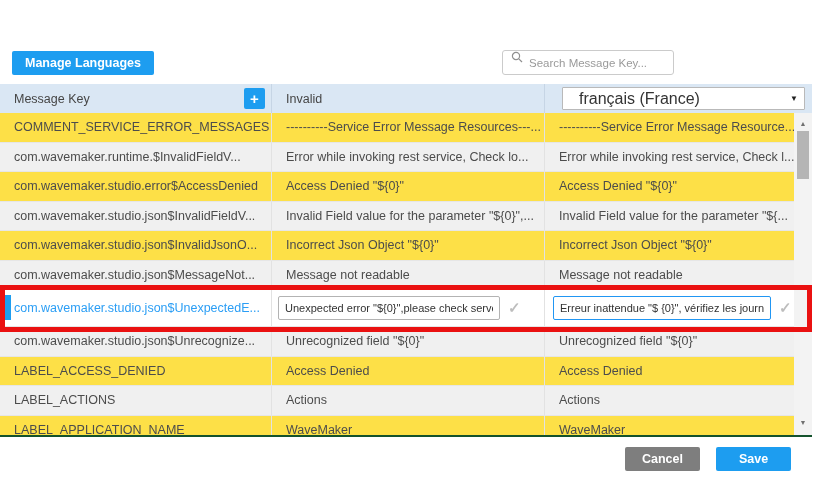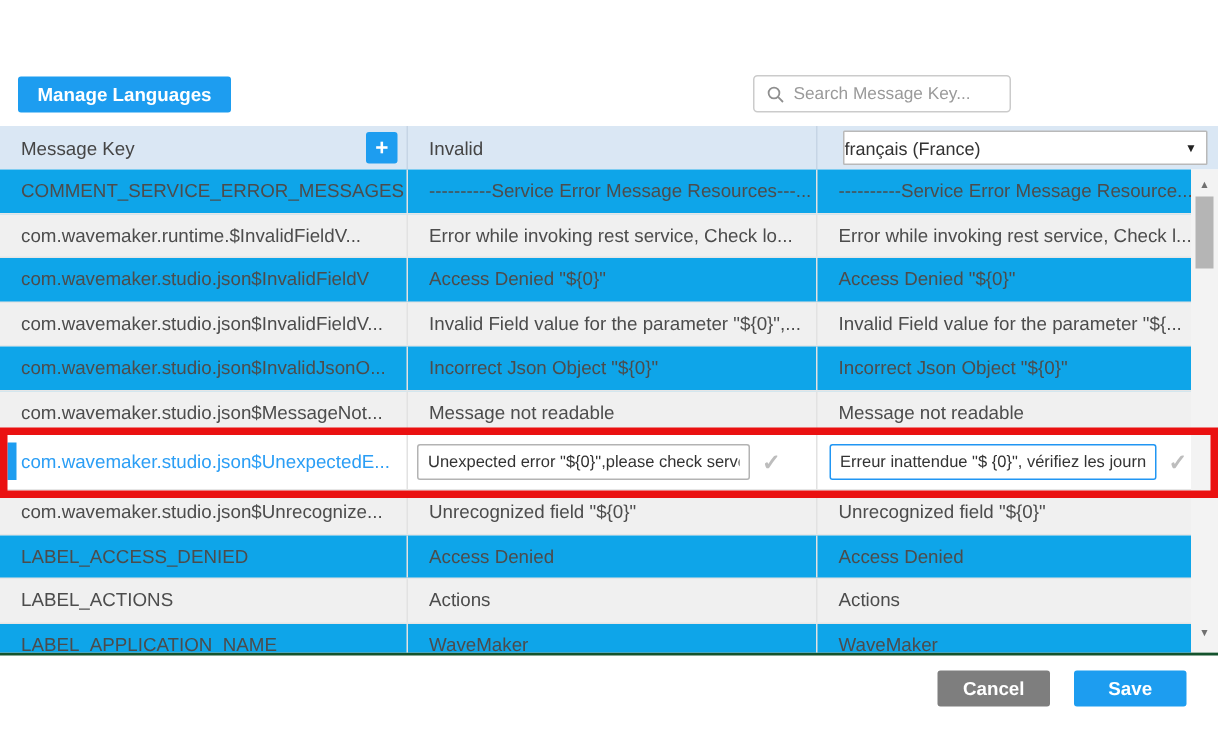--- a/index.html
+++ b/index.html
@@ -17,45 +17,45 @@
 
   
   .toolbar { position:absolute; top:41px; left:0; width:688px; height:43px; background:#fff; }
   .btn { border:none; border-radius:2px; font-family:"Liberation Sans", sans-serif;
          font-size:12.5px; font-weight:bold; cursor:pointer; }
   .btn.blue { background:#1d9df0; color:#fff; }
   .btn.gray { background:#7e7e7e; color:#fff; }
   .manage-btn { position:absolute; left:12px; top:10px; height:24px; padding:0 13px; }
   .search { position:absolute; right:14px; top:9px; width:172px; height:25px;
             border:1px solid #cbcbcb; border-radius:3px; background:#fff;
-            display:flex; align-items:center; padding:0 8px; gap:6px; }
+            display:flex; padding:0 8px; gap:6px; }
   .search input { border:none; outline:none; flex:1; font-size:11.5px; color:#444; min-width:0;
                   font-family:"Liberation Sans", sans-serif; }
   .search input::placeholder { color:#9a9a9a; }
 
   
   .table { position:absolute; top:84px; left:0; width:812px; height:353px;
            border-bottom:2px solid #14532d; overflow:hidden; }
   .thead { display:flex; width:812px; height:29px; background:#dae7f4; }
   .th { font-size:12.5px; color:#454545; display:flex; align-items:center; }
   .th.c1 { width:272px; padding:0 6px 0 14px; justify-content:space-between;
            border-right:1px solid #c6d5e5; }
   .th.c2 { width:273px; padding-left:14px; border-right:1px solid #c6d5e5; }
   .th.c3 { flex:1; justify-content:flex-end; }
   .plus-btn { width:21px; height:21px; background:#1d9df0; border:none; border-radius:2px;
               color:#fff; font-size:15px; font-weight:bold; line-height:19px; cursor:pointer; }
   .selwrap { position:relative; width:243px; height:23px; margin-right:7px; }
   .selwrap select { width:100%; height:100%; border:1px solid #b9b9b9; border-radius:1px;
-                    background:#fff; font-size:12px; color:#333; padding:0 20px 0 0;
+                    background:#fff; font-size:16px; color:#333; padding:0 20px 0 16px;
                     appearance:none; -webkit-appearance:none; font-family:"Liberation Sans", sans-serif; }
   .sel-arrow { position:absolute; right:7px; top:7px; font-size:8px; color:#222; pointer-events:none; }
 
   .tbody { position:relative; width:812px; }
   .t-row { display:flex; width:794px; height:29.5px; border-bottom:1px solid #e6e6e6; }
-  .t-row.rl { background:#0ea5e9;text-align:right; }
+  .t-row.rl { background:#fde047;text-align:right; }
   .t-row.rd { background:#f0f0f0; }
   .td { font-size:12.5px; color:#4c4c4c; display:flex; align-items:center;
         white-space:nowrap; overflow:hidden; }
   .td.c1 { width:272px; padding-left:14px; border-right:1px solid #e2e2e2; }
   .td.c2 { width:273px; padding-left:14px; border-right:1px solid #e2e2e2; }
   .td.c3 { width:249px; padding-left:14px; }
 
   
   .t-row.edit-row { height:37px; background:#fff; position:relative; }
   .edit-row .td.c1 { color:#2b9ef5; }
@@ -123,21 +123,21 @@
         <div class="td c1">COMMENT_SERVICE_ERROR_MESSAGES</div>
         <div class="td c2">----------Service Error Message Resources---...</div>
         <div class="td c3">----------Service Error Message Resource...</div>
       </div>
       <div class="t-row rd">
         <div class="td c1">com.wavemaker.runtime.$InvalidFieldV...</div>
         <div class="td c2">Error while invoking rest service, Check lo...</div>
         <div class="td c3">Error while invoking rest service, Check l...</div>
       </div>
       <div class="t-row rl">
-        <div class="td c1">com.wavemaker.studio.json$InvalidFieldV</div>
+        <div class="td c1">com.wavemaker.studio.error$AccessDenied</div>
         <div class="td c2">Access Denied "${0}"</div>
         <div class="td c3">Access Denied "${0}"</div>
       </div>
       <div class="t-row rd">
         <div class="td c1">com.wavemaker.studio.json$InvalidFieldV...</div>
         <div class="td c2">Invalid Field value for the parameter "${0}",...</div>
         <div class="td c3">Invalid Field value for the parameter "${...</div>
       </div>
       <div class="t-row rl">
         <div class="td c1">com.wavemaker.studio.json$InvalidJsonO...</div>

